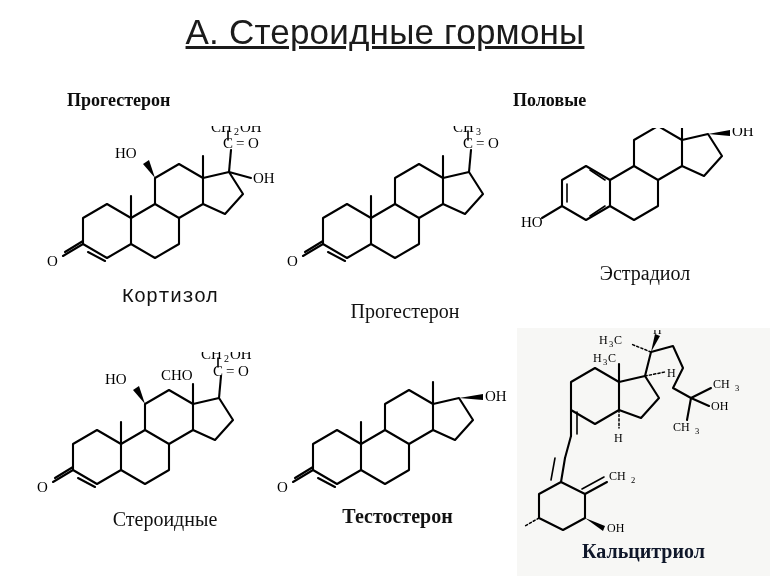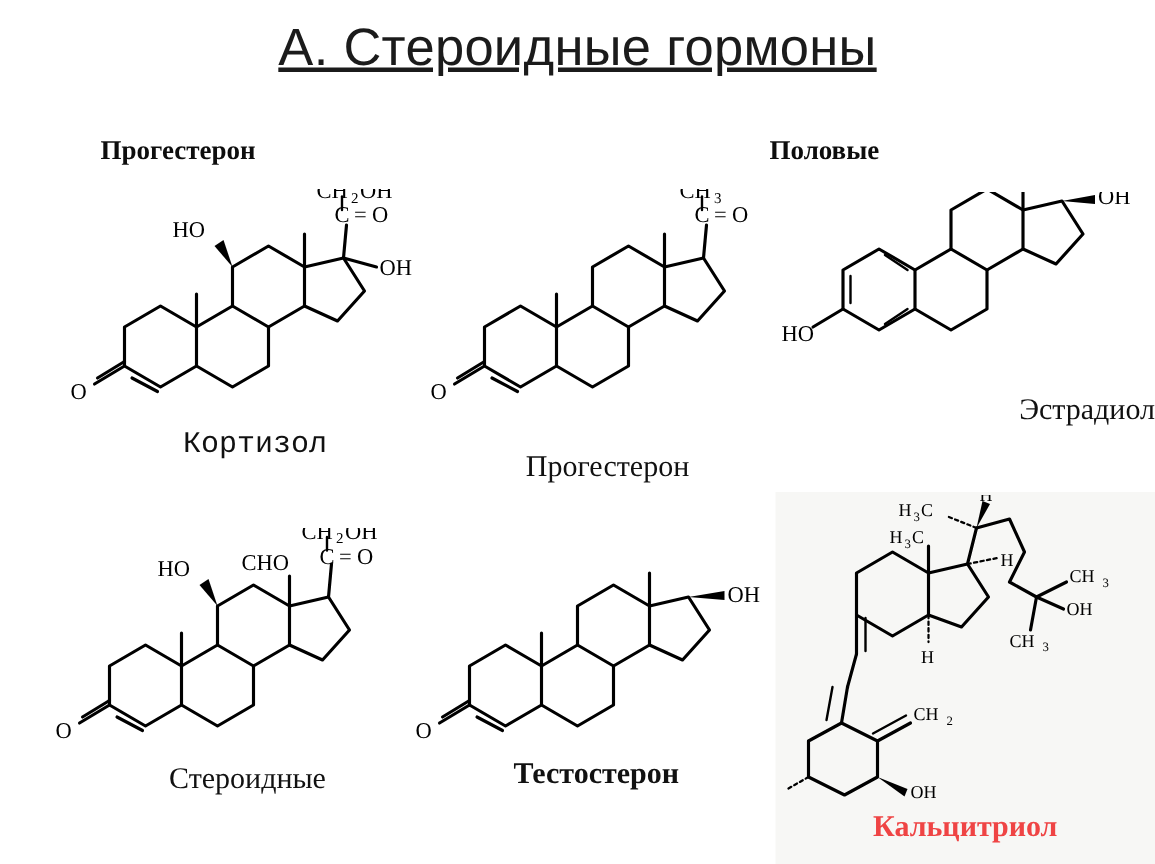--- a/index.html
+++ b/index.html
@@ -34,21 +34,21 @@
   .mol-label{
     position:absolute;
     font-family:"Liberation Serif", serif;
     font-size:20px;
     color:#111111;
     text-align:center;
     white-space:nowrap;
   }
   .mol-label.accent{
     font-weight:bold;
-    color:#ef4444;
+    color:#0f172a;
     font-size:20px;
   }
   .mol-cell{position:absolute;}
   .mol-cell svg{display:block;}
 
   #calcitriol-panel{
     position:absolute;
     left:517px;top:328px;
     width:253px;height:248px;
     background:#f7f7f5;
@@ -149,21 +149,21 @@
   <path class="bond" d="M114,38 L114,12 L138,-2 L162,12 L162,38 L138,52"></path>
 
   <path class="bond" d="M162,12 L188,6 L202,28 L184,48 L162,38"></path>
 
   <path class="bond" d="M162,12 L162,-10"></path>
 
   <path class="wedge" d="M188,6 L210,2 L210,8 Z"></path>
   <text class="atom" x="212" y="8">OH</text>
 </svg>
 </div>
-<div class="mol-label" style="left:520px;top:262px;width:250px;text-align:right;">Эстрадиол</div>
+<div class="mol-label" style="left:520px;top:262px;width:250px;">Эстрадиол</div>
 
 <div class="mol-cell" style="left:35px;top:352px;">
 <svg width="260" height="150" viewBox="0 0 260 150">
   <path class="bond" d="M38,118 L38,92 L62,78 L86,92 L86,118 L62,132 Z"></path>
   <path class="bond" d="M38,118 L18,130"></path>
   <path class="bond" d="M38,115 L20,126"></path>
   <text class="atom" x="2" y="140">O</text>
   <path class="bond" d="M43,126 L60,135"></path>
   <path class="bond" d="M86,92 L110,78 L134,92 L134,118 L110,132 L86,118"></path>
   <path class="bond" d="M110,78 L110,52 L134,38 L158,52 L158,78 L134,92"></path>

